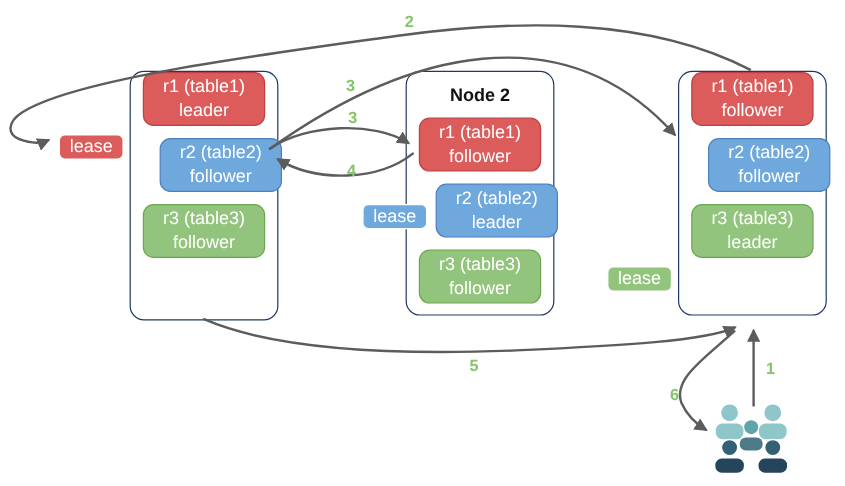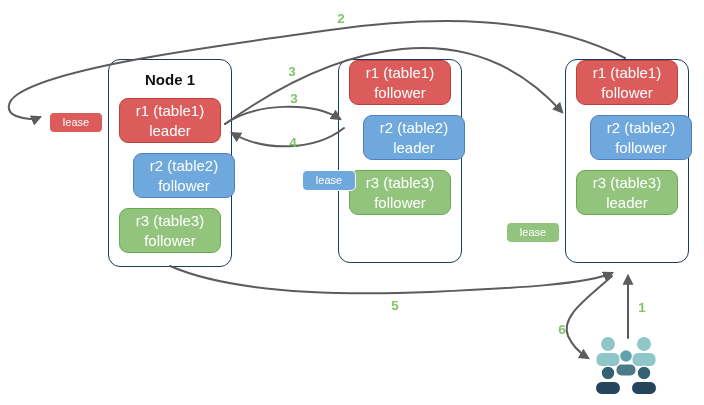--- a/index.html
+++ b/index.html
@@ -30,21 +30,21 @@
     color:var(--text-on-block);font-size:15px;line-height:1.3;text-align:center;
   }
   .red{background:var(--red-fill);border-color:var(--red-border);}
   .blue{background:var(--blue-fill);border-color:var(--blue-border);margin-left:24px;}
   .green{background:var(--green-fill);border-color:var(--green-border);}
 
   
   .lease{
     position:absolute;width:54px;height:21px;box-sizing:border-box;
     border-radius:5px;border:1px solid;z-index:6;
-    color:var(--text-on-block);font-size:11px;line-height:19px;text-align:center;
+    color:var(--text-on-block);font-size:15px;line-height:19px;text-align:center;
   }
   #lease-red{left:49px;top:112px;}
   #lease-blue{left:278px;top:170px;}
   #lease-green{left:506px;top:222px;}
 
   
   .step{
     position:absolute;z-index:7;transform:translate(-50%,-50%);
     color:var(--step-label);font-weight:bold;font-size:13.5px;
   }
@@ -76,36 +76,36 @@
     <path marker-end="url(#ah)" d="M625 58 C540 14 430 16 330 30 C215 46 60 66 18 94 C6 102 6 112 16 116 C24 119 33 120 40 117"></path>
     <path marker-end="url(#ah)" d="M225 124 C340 42 470 10 562 112"></path>
     <path marker-end="url(#ah)" d="M225 124 C255 103 312 101 340 119"></path>
     <path marker-end="url(#ah)" d="M344 128 C315 151 264 152 232 133"></path>
     <path marker-end="url(#ah)" d="M170 266 C230 292 330 296 430 292 C520 288 588 284 612 273"></path>
     <path marker-end="url(#ah)" d="M628 338 L628 276"></path>
     <path marker-end="url(#ah)" d="M612 276 C588 298 560 316 568 336 C573 347 580 353 588 358"></path>
   </svg>
 
   <div class="node" id="node1">
-    <div class="node-title">Node 1</div>
     <div class="block red">
       <span>r1 (table1)</span>
       <span>leader</span>
     </div>
     <div class="block blue">
       <span>r2 (table2)</span>
       <span>follower</span>
     </div>
     <div class="block green">
       <span>r3 (table3)</span>
       <span>follower</span>
     </div>
   </div>
 
   <div class="node" id="node2">
+    <div class="node-title">Node 2</div>
     <div class="block red">
       <span>r1 (table1)</span>
       <span>follower</span>
     </div>
     <div class="block blue">
       <span>r2 (table2)</span>
       <span>leader</span>
     </div>
     <div class="block green">
       <span>r3 (table3)</span>

